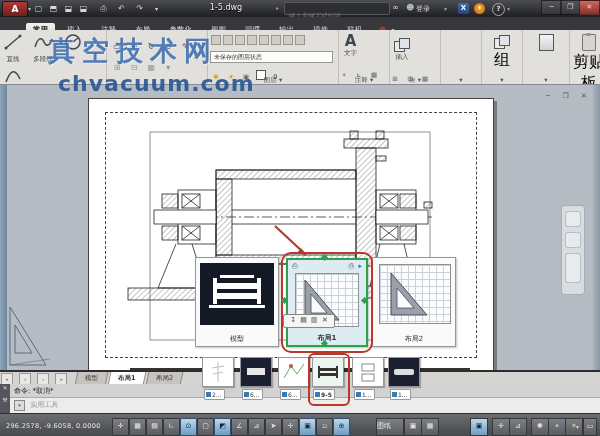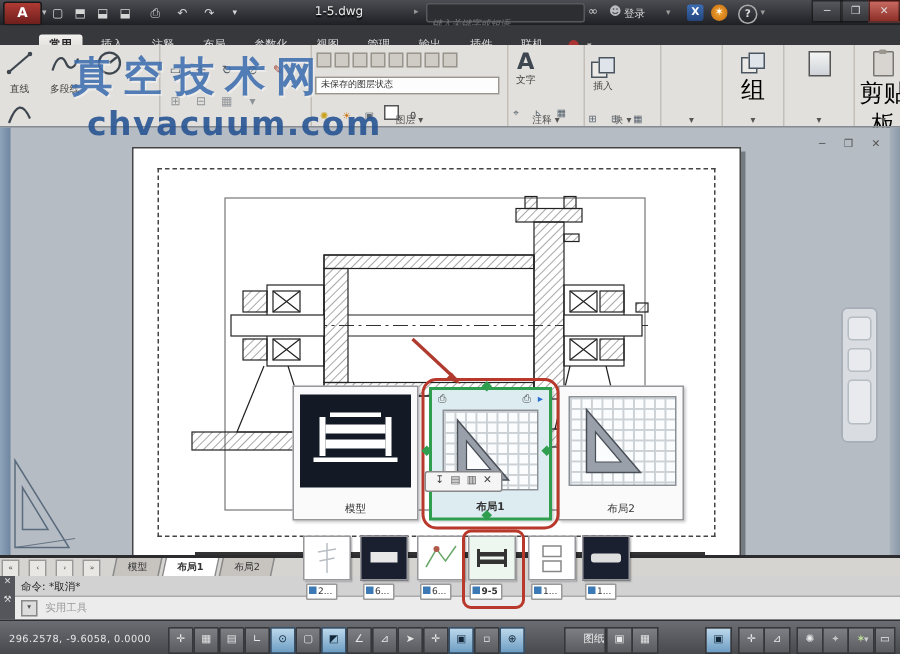--- a/index.html
+++ b/index.html
@@ -156,21 +156,21 @@
 
   
   #status{left:0;top:413px;width:600px;height:23px;
     background:linear-gradient(#6b6d72,#45474b);border-top:1px solid #2e2f33;}
   #coords{left:6px;top:8px;font-size:6.5px;color:#e8e8e8;letter-spacing:.3px;}
   .tg{position:absolute;top:4px;width:15px;height:16px;
     background:linear-gradient(#7d7f84,#595b5f);border:1px solid #36373b;border-radius:1px;
     color:#e8e8e8;font-size:7px;text-align:center;line-height:15px;}
   .tg.on{background:linear-gradient(#bcd9ec,#6d9cc2);border-color:#34506b;color:#12283a;}
   #paperbtn{left:376px;top:4px;width:26px;height:16px;background:linear-gradient(#7d7f84,#595b5f);
-    border:1px solid #36373b;color:#eee;font-size:7px;text-align:right;line-height:15px;}
+    border:1px solid #36373b;color:#eee;font-size:7px;text-align:left;line-height:15px;}
   .sbtn{position:absolute;top:4px;width:16px;height:16px;background:linear-gradient(#7d7f84,#595b5f);
     border:1px solid #36373b;color:#e8e8e8;font-size:7px;text-align:center;line-height:15px;}
   .sbtn.on{background:linear-gradient(#bcd9ec,#6d9cc2);color:#12283a;}
   #sb-caret{left:576px;top:9px;color:#ccc;font-size:6px;}
 </style>
 </head>
 <body>
 
 <div id="app">
 

